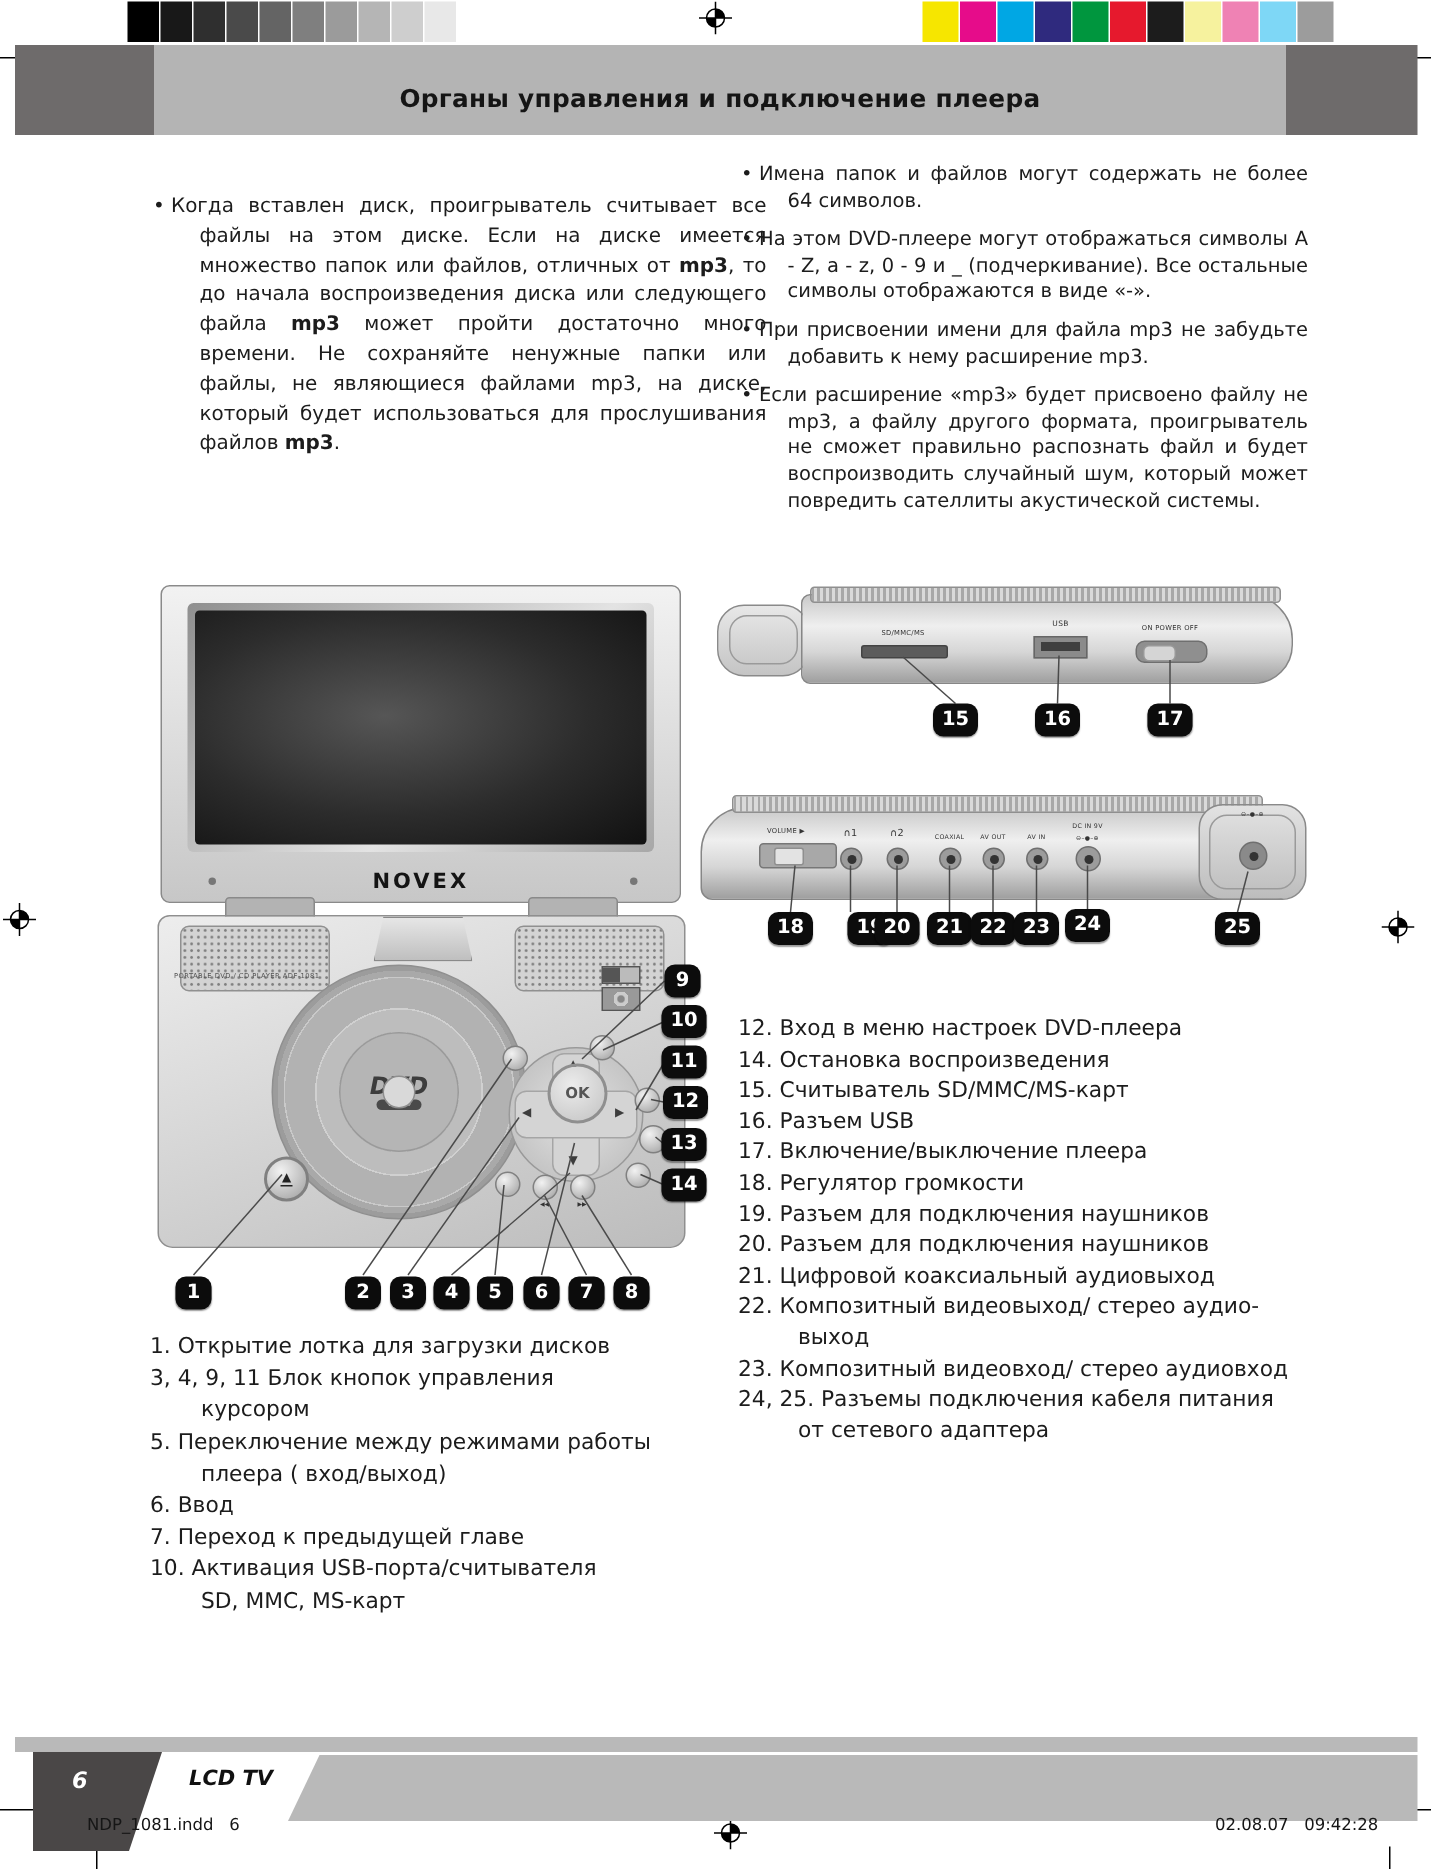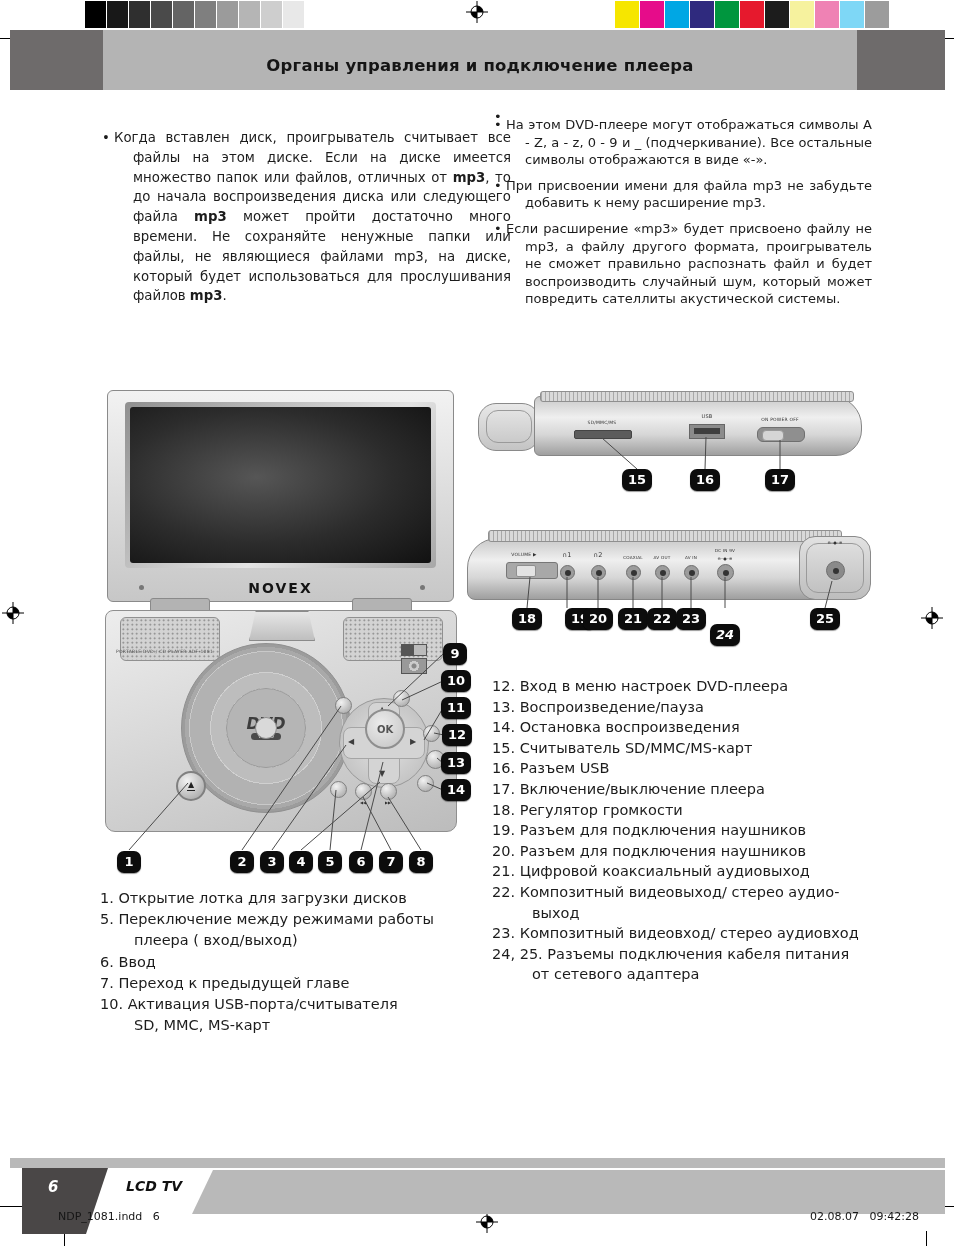--- a/index.html
+++ b/index.html
@@ -143,21 +143,21 @@
     <div class="hdr-title">Органы управления и подключение плеера</div>
   </div>
 
   <div class="abs bullet-par" style="left:100px;top:128px;width:378px;">
     <span class="dot">•</span><span><span>Когда вставлен диск, проигрыватель считывает все файлы на этом диске. Если на диске имеется множество папок или файлов, отличных от </span><b>mp3</b><span>, то до начала воспроизведения диска или следующего файла </span><b>mp3</b><span> может пройти достаточно много времени. Не сохраняйте ненужные папки или файлы, не являющиеся файлами mp3, на диске, который будет использоваться для прослушивания файлов </span><b>mp3</b><span>.</span></span>
   </div>
 
   <div class="abs" style="left:492px;top:108px;width:380px;display:flex;flex-direction:column;gap:8px;">
 
   <div class="note-item">
-        <span class="dot">•</span>
+        <span class="dot">•</span><span>Имена папок и файлов могут содержать не более 64 символов.</span>
       </div>
       <div class="note-item">
         <span class="dot">•</span><span>На этом DVD-плеере могут отображаться символы A - Z, a - z, 0 - 9 и _ (подчеркивание). Все остальные символы отображаются в виде «-».</span>
       </div>
       <div class="note-item">
         <span class="dot">•</span><span>При присвоении имени для файла mp3 не забудьте добавить к нему расширение mp3.</span>
       </div>
       <div class="note-item">
         <span class="dot">•</span><span>Если расширение «mp3» будет присвоено файлу не mp3, а файлу другого формата, проигрыватель не сможет правильно распознать файл и будет воспроизводить случайный шум, который может повредить сателлиты акустической системы.</span>
       </div>
@@ -322,44 +322,45 @@
   <div class="co" style="left:456px;top:790px;min-width:30px;">14</div>
   <div class="co" style="left:637px;top:480px;min-width:30px;">15</div>
   <div class="co" style="left:705px;top:480px;min-width:30px;">16</div>
   <div class="co" style="left:780px;top:480px;min-width:30px;">17</div>
   <div class="co" style="left:527px;top:619px;min-width:30px;">18</div>
   <div class="co" style="left:580px;top:619px;min-width:30px;">19</div>
   <div class="co" style="left:598px;top:619px;min-width:30px;">20</div>
   <div class="co" style="left:633px;top:619px;min-width:30px;">21</div>
   <div class="co" style="left:662px;top:619px;min-width:30px;">22</div>
   <div class="co" style="left:691px;top:619px;min-width:30px;">23</div>
-  <div class="co" style="left:725px;top:635px;min-width:30px;font-style:italic;">24</div>
+  <div class="co" style="left:725px;top:617px;min-width:30px;">24</div>
   <div class="co" style="left:825px;top:619px;min-width:30px;">25</div>
 
   <div class="abs legend r" style="left:492px;top:676px;width:400px;">
 
   <div class="legend-item">12. Вход в меню настроек DVD-плеера</div>
-      <div class="legend-item">13. Воспроизведение/пауза</div>
       <div class="legend-item">14. Остановка воспроизведения</div>
       <div class="legend-item">15. Считыватель SD/MMC/MS-карт</div>
       <div class="legend-item">16. Разъем USB</div>
       <div class="legend-item">17. Включение/выключение плеера</div>
       <div class="legend-item">18. Регулятор громкости</div>
       <div class="legend-item">19. Разъем для подключения наушников</div>
       <div class="legend-item">20. Разъем для подключения наушников</div>
       <div class="legend-item">21. Цифровой коаксиальный аудиовыход</div>
       <div class="legend-item">22. Композитный видеовыход/ стерео аудио-
 выход</div>
       <div class="legend-item">23. Композитный видеовход/ стерео аудиовход</div>
       <div class="legend-item">24, 25. Разъемы подключения кабеля питания
 от сетевого адаптера</div>
     </div>
   <div class="abs legend" style="left:100px;top:888px;width:392px;">
 
   <div class="legend-item">1.  Открытие лотка для загрузки дисков</div>
+      <div class="legend-item">3, 4, 9, 11  Блок кнопок управления
+курсором</div>
       <div class="legend-item">5.  Переключение между режимами работы
 плеера ( вход/выход)</div>
       <div class="legend-item">6.  Ввод</div>
       <div class="legend-item">7.  Переход к предыдущей главе</div>
       <div class="legend-item">10. Активация USB-порта/считывателя
 SD, MMC, MS-карт</div>
     </div>
 
   <div class="abs foot-strip" style="left:10px;top:1158px;width:935px;height:10px;"></div>
   <svg class="abs" style="left:0;top:1168px;" width="954" height="66">

